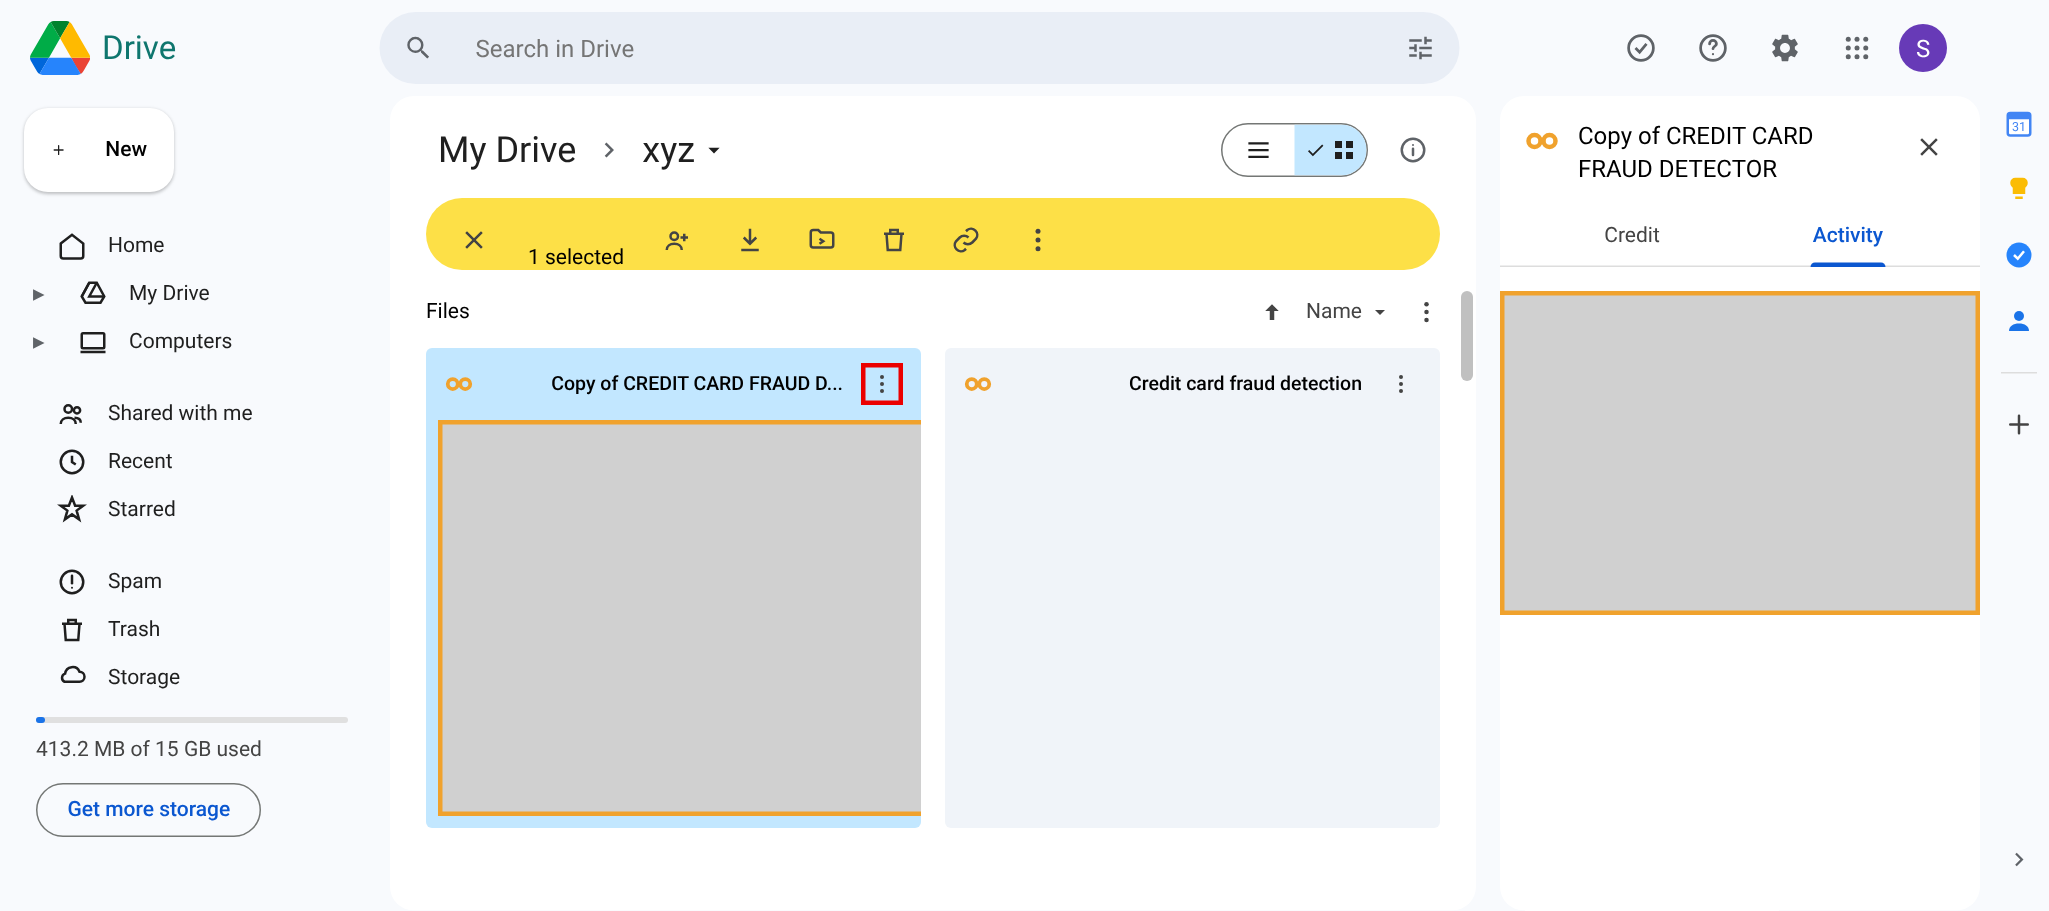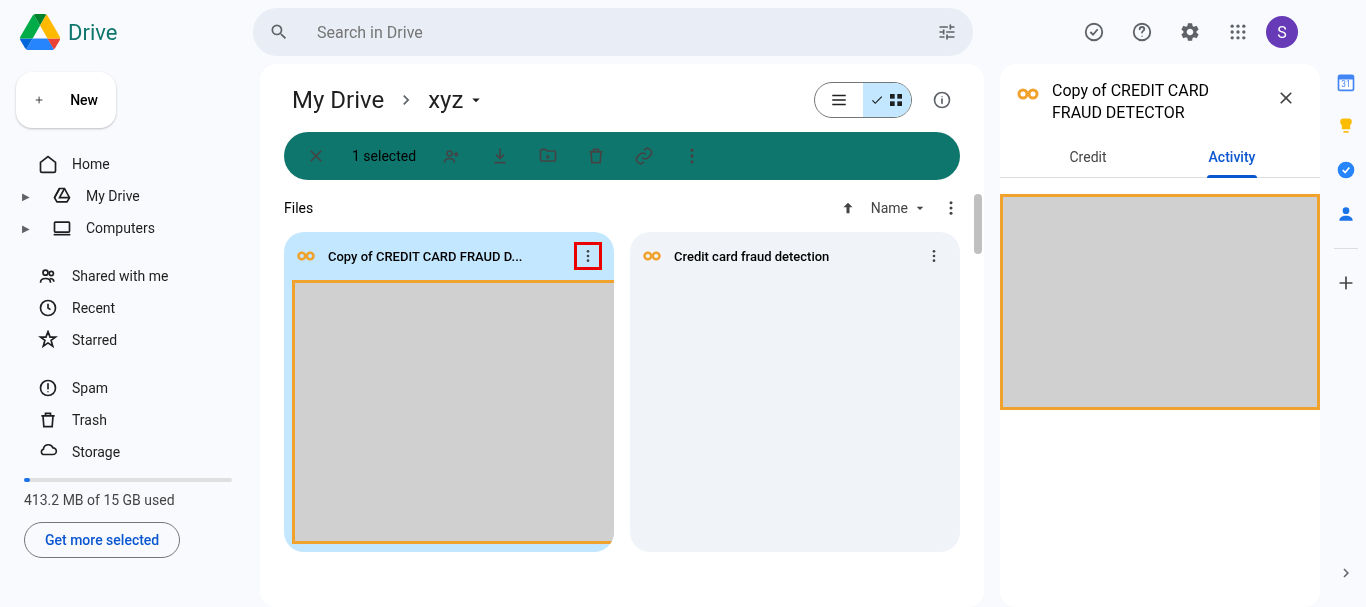--- a/index.html
+++ b/index.html
@@ -35,31 +35,31 @@
     .content { flex: 1; background: #fff; border-radius: 16px; padding: 12px 24px; overflow: hidden; position: relative; }
     .breadcrumb { display: flex; align-items: center; gap: 4px; height: 48px; }
     .crumb { font-size: 24px; color: #1f1f1f; padding: 4px 8px; border-radius: 16px; }
     .crumb-arrow { color: #5f6368; }
     .crumb.current { display: flex; align-items: center; gap: 4px; cursor: pointer; }
     .view-toggle { margin-left: auto; display: flex; align-items: center; gap: 12px; }
     .toggle-group { display: flex; border: 1px solid #747775; border-radius: 20px; overflow: hidden; height: 36px; }
     .toggle-btn { width: 48px; display: flex; align-items: center; justify-content: center; cursor: pointer; }
     .toggle-btn.active { background: #c2e7ff; }
     
-    .selection-bar { background: #0f766e; border-radius: 24px; height: 48px; display: flex; align-items: center; padding: 0 12px; gap: 8px; margin: 8px 0; }
+    .selection-bar { background: #fde047; border-radius: 24px; height: 48px; display: flex; align-items: flex-end; padding: 0 12px; gap: 8px; margin: 8px 0; }
     .sel-count { font-size: 14px; margin: 0 8px; }
     .sel-icon { width: 40px; height: 40px; display: flex; align-items: center; justify-content: center; border-radius: 50%; cursor: pointer; color: #444; }
     
     .section-header { display: flex; align-items: center; height: 40px; margin-top: 4px; }
     .section-title { font-size: 14px; font-weight: 400; }
     .sort-controls { margin-left: auto; display: flex; align-items: center; gap: 14px; color: #444; }
     .sort-name { display: flex; align-items: center; gap: 4px; font-size: 14px; cursor: pointer; }
     
     .files-grid { display: flex; gap: 16px; margin-top: 4px; }
-    .file-card { width: 330px; border-radius: 20px; background: #f0f4f9; overflow: hidden; position: relative; }
+    .file-card { width: 330px; border-radius: 4px; background: #f0f4f9; overflow: hidden; position: relative; text-align: right; }
     .file-card.selected { background: #c2e7ff; }
     .file-header { height: 48px; display: flex; align-items: center; padding: 0 12px; gap: 12px; }
     .file-icon { width: 20px; height: 20px; flex-shrink: 0; }
     .file-name { font-size: 13px; font-weight: 500; flex: 1; white-space: nowrap; overflow: hidden; text-overflow: ellipsis; }
     .file-more { width: 28px; height: 28px; display: flex; align-items: center; justify-content: center; cursor: pointer; }
     .red-box { border: 3px solid #eb0000; }
     .file-preview { margin: 0 8px 8px; height: 264px; background: #d0d0d0; border: 3px solid #f0a22d; }
     
     
     .details-panel { width: 320px; background: #fff; border-radius: 16px; padding: 16px 0; flex-shrink: 0; display: flex; flex-direction: column; }
@@ -218,21 +218,21 @@
           <path d="M18 15a4 4 0 000-8 6 6 0 00-11.5 1.5A3.5 3.5 0 006 15z"></path>
         </svg>
       <span>Storage</span>
     </div>
   </div>
   <div class="storage-section">
     <div class="storage-bar">
         <div class="storage-fill"></div>
       </div>
     <div class="storage-text">413.2 MB of 15 GB used</div>
-    <button class="get-storage">Get more selected</button>
+    <button class="get-storage">Get more storage</button>
   </div>
 </div>
 
 <div class="main-wrap">
   <div class="content">
     <div class="breadcrumb">
       <span class="crumb">My Drive</span>
       <svg class="crumb-arrow" width="20" height="20" viewBox="0 0 24 24" fill="#5f6368">
           <path d="M10 6L8.59 7.41 13.17 12l-4.58 4.59L10 18l6-6z"></path>
         </svg>

